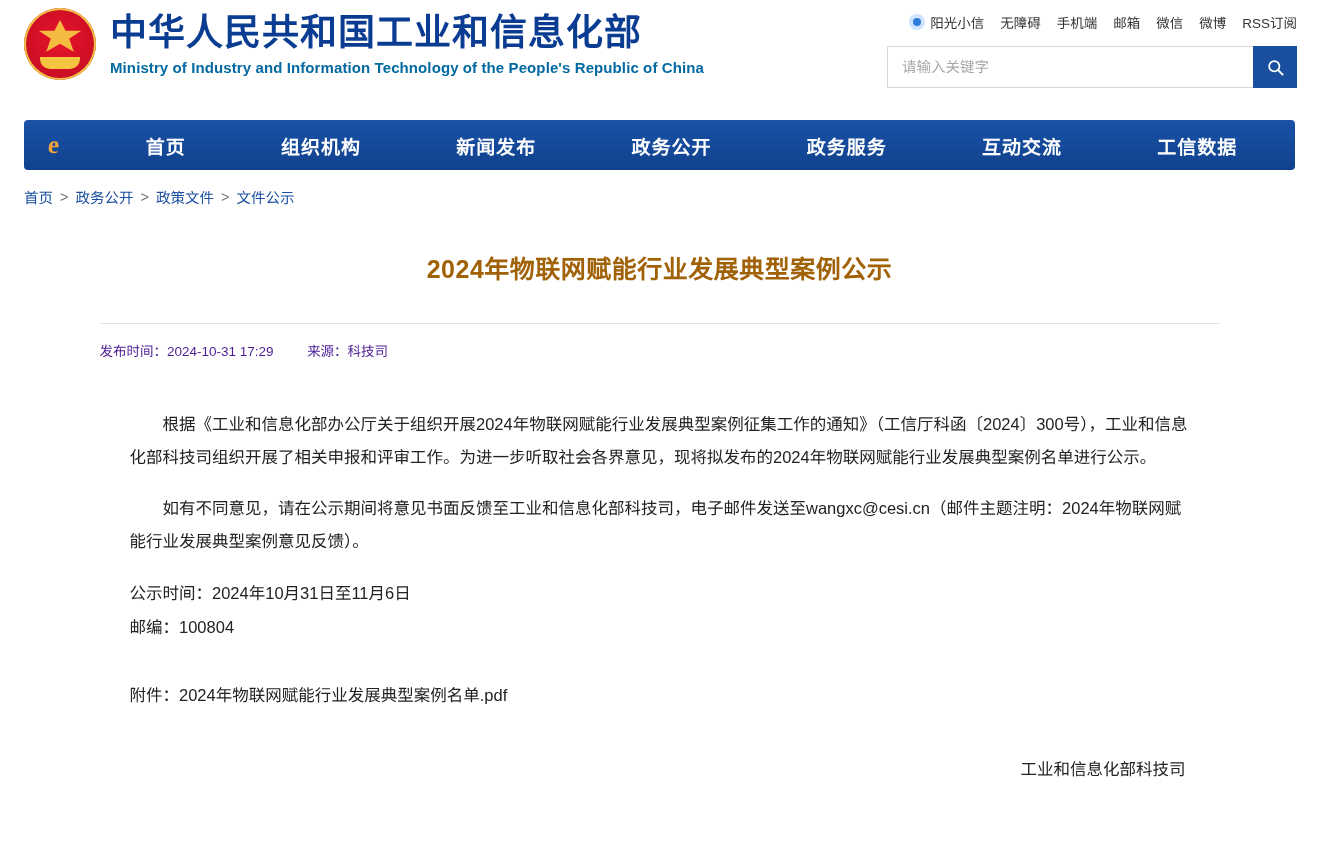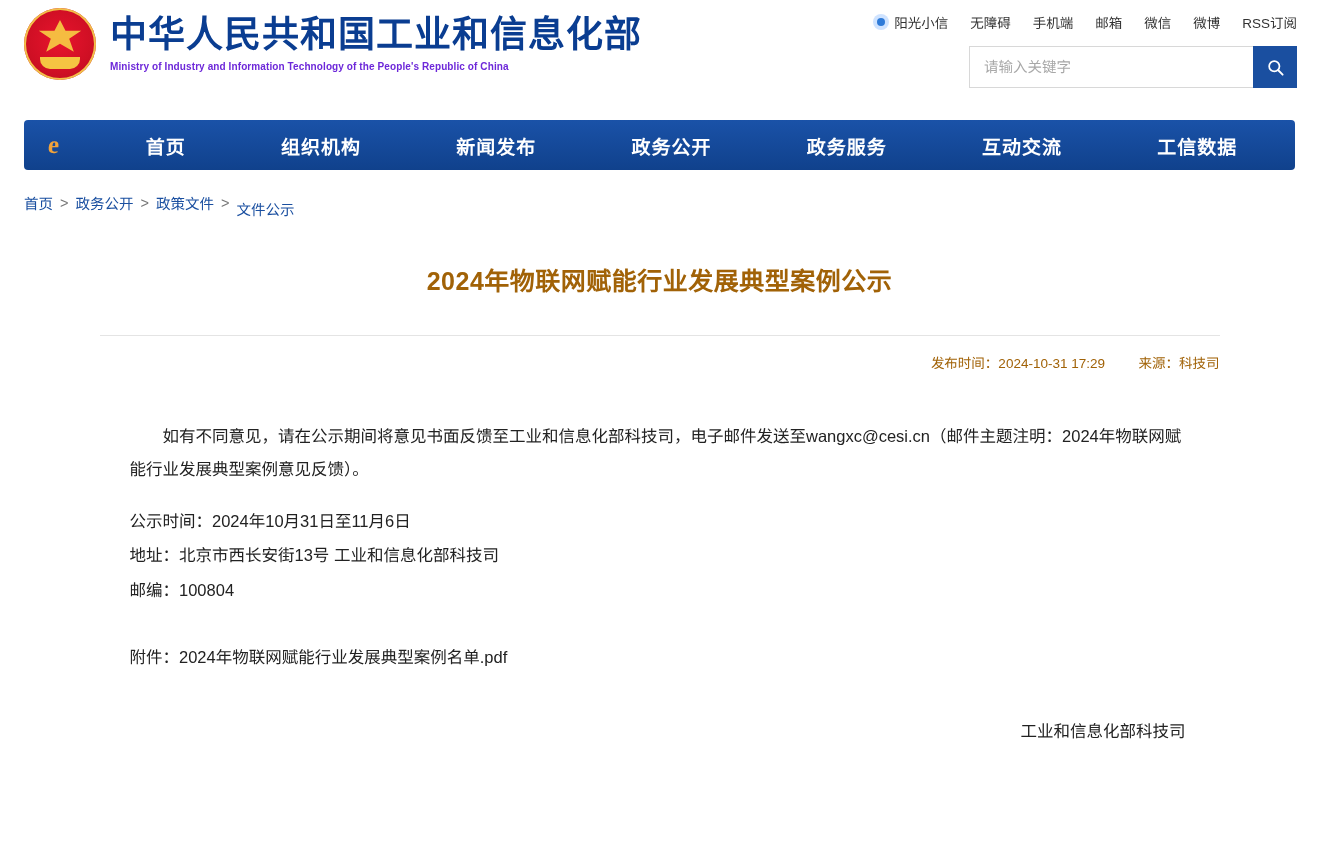--- a/index.html
+++ b/index.html
@@ -64,39 +64,39 @@
   }
   .brand-cn {
     font-size: 37px;
     font-weight: bold;
     color: #0a3d91;
     letter-spacing: 1px;
     white-space: nowrap;
   }
   .brand-en {
     margin-top: 9px;
-    font-size: 10px;
-    font-weight: bold;
-    color: #6d28d9;
+    font-size: 15px;
+    font-weight: bold;
+    color: #0369a1;
     letter-spacing: 0.1px;
     white-space: nowrap;
   }
 
   
   .top-links {
     position: absolute;
     right: 22px;
     top: 12px;
     display: flex;
     align-items: flex-end;
     font-size: 13.5px;
     color: #333;
   }
   .top-links .tl {
-    margin-left: 22px;
+    margin-left: 16px;
     white-space: nowrap;
     cursor: pointer;
   }
   .top-links .tl:first-child { margin-left: 0; }
   .sun-icon {
     width: 16px;
     height: 16px;
     margin-right: 5px;
     display: inline-block;
     vertical-align: -3px;
@@ -114,21 +114,21 @@
   }
   .tl-with-icon { display: flex; align-items: center; }
 
   
   .search-wrap {
     position: absolute;
     right: 22px;
     top: 46px;
     display: flex;
     align-items: stretch;
-    width: 328px;
+    width: 410px;
     height: 42px;
   }
   .search-input {
     flex: 1;
     border: 1px solid #d8d8d8;
     border-right: none;
     outline: none;
     padding: 0 14px;
     font-size: 14.5px;
     color: #333;
@@ -194,44 +194,44 @@
   .breadcrumb {
     margin: 16px 24px 0 24px;
     font-size: 14.5px;
     color: #1a4fa0;
     display: flex;
     align-items: center;
     gap: 0;
   }
   .breadcrumb .crumb { cursor: pointer; }
   .breadcrumb .sep { margin: 0 7px; color: #777; }
-  .breadcrumb .crumb.current { cursor: default; margin-top: 12px; }
+  .breadcrumb .crumb.current { cursor: default; }
 
   
   .article {
     margin: 0 auto;
     width: 1120px;
     padding-top: 44px;
   }
   .article-title {
     text-align: center;
     font-size: 25px;
     font-weight: bold;
     color: #a16207;
     letter-spacing: 0.5px;
     line-height: 1.5;
   }
   .meta-divider {
     margin: 34px 0 0 0;
     border-top: 1px solid #e4e4e4;
   }
   .meta {
-    text-align: right;
+    text-align: left;
     font-size: 13.5px;
-    color: #a16207;
+    color: #4c1d95;
     padding-top: 16px;
     font-family: "Liberation Sans", sans-serif;
   }
   .meta .gap { display: inline-block; width: 26px; }
 
   .body-text {
     margin-top: 48px;
     font-size: 16.5px;
     line-height: 2;
     color: #222;
@@ -323,25 +323,25 @@
 
   <div class="meta-divider"></div>
 
   <div class="meta">
     <span>发布时间：2024-10-31 17:29</span>
     <span class="gap"></span>
     <span>来源：科技司</span>
   </div>
 
   <div class="body-text">
+    <p class="indent">根据《工业和信息化部办公厅关于组织开展2024年物联网赋能行业发展典型案例征集工作的通知》（工信厅科函〔2024〕300号），工业和信息化部科技司组织开展了相关申报和评审工作。为进一步听取社会各界意见，现将拟发布的2024年物联网赋能行业发展典型案例名单进行公示。</p>
     <p class="indent">如有不同意见，请在公示期间将意见书面反馈至工业和信息化部科技司，电子邮件发送至wangxc@cesi.cn（邮件主题注明：2024年物联网赋能行业发展典型案例意见反馈）。</p>
 
     <div class="info-block">
       <p class="line">公示时间：2024年10月31日至11月6日</p>
-      <p class="line">地址：北京市西长安街13号 工业和信息化部科技司</p>
       <p class="line">邮编：100804</p>
     </div>
 
     <div class="attach">
       <span>附件：2024年物联网赋能行业发展典型案例名单.pdf</span>
     </div>
 
     <div class="sign">
       <div>工业和信息化部科技司</div>
 

